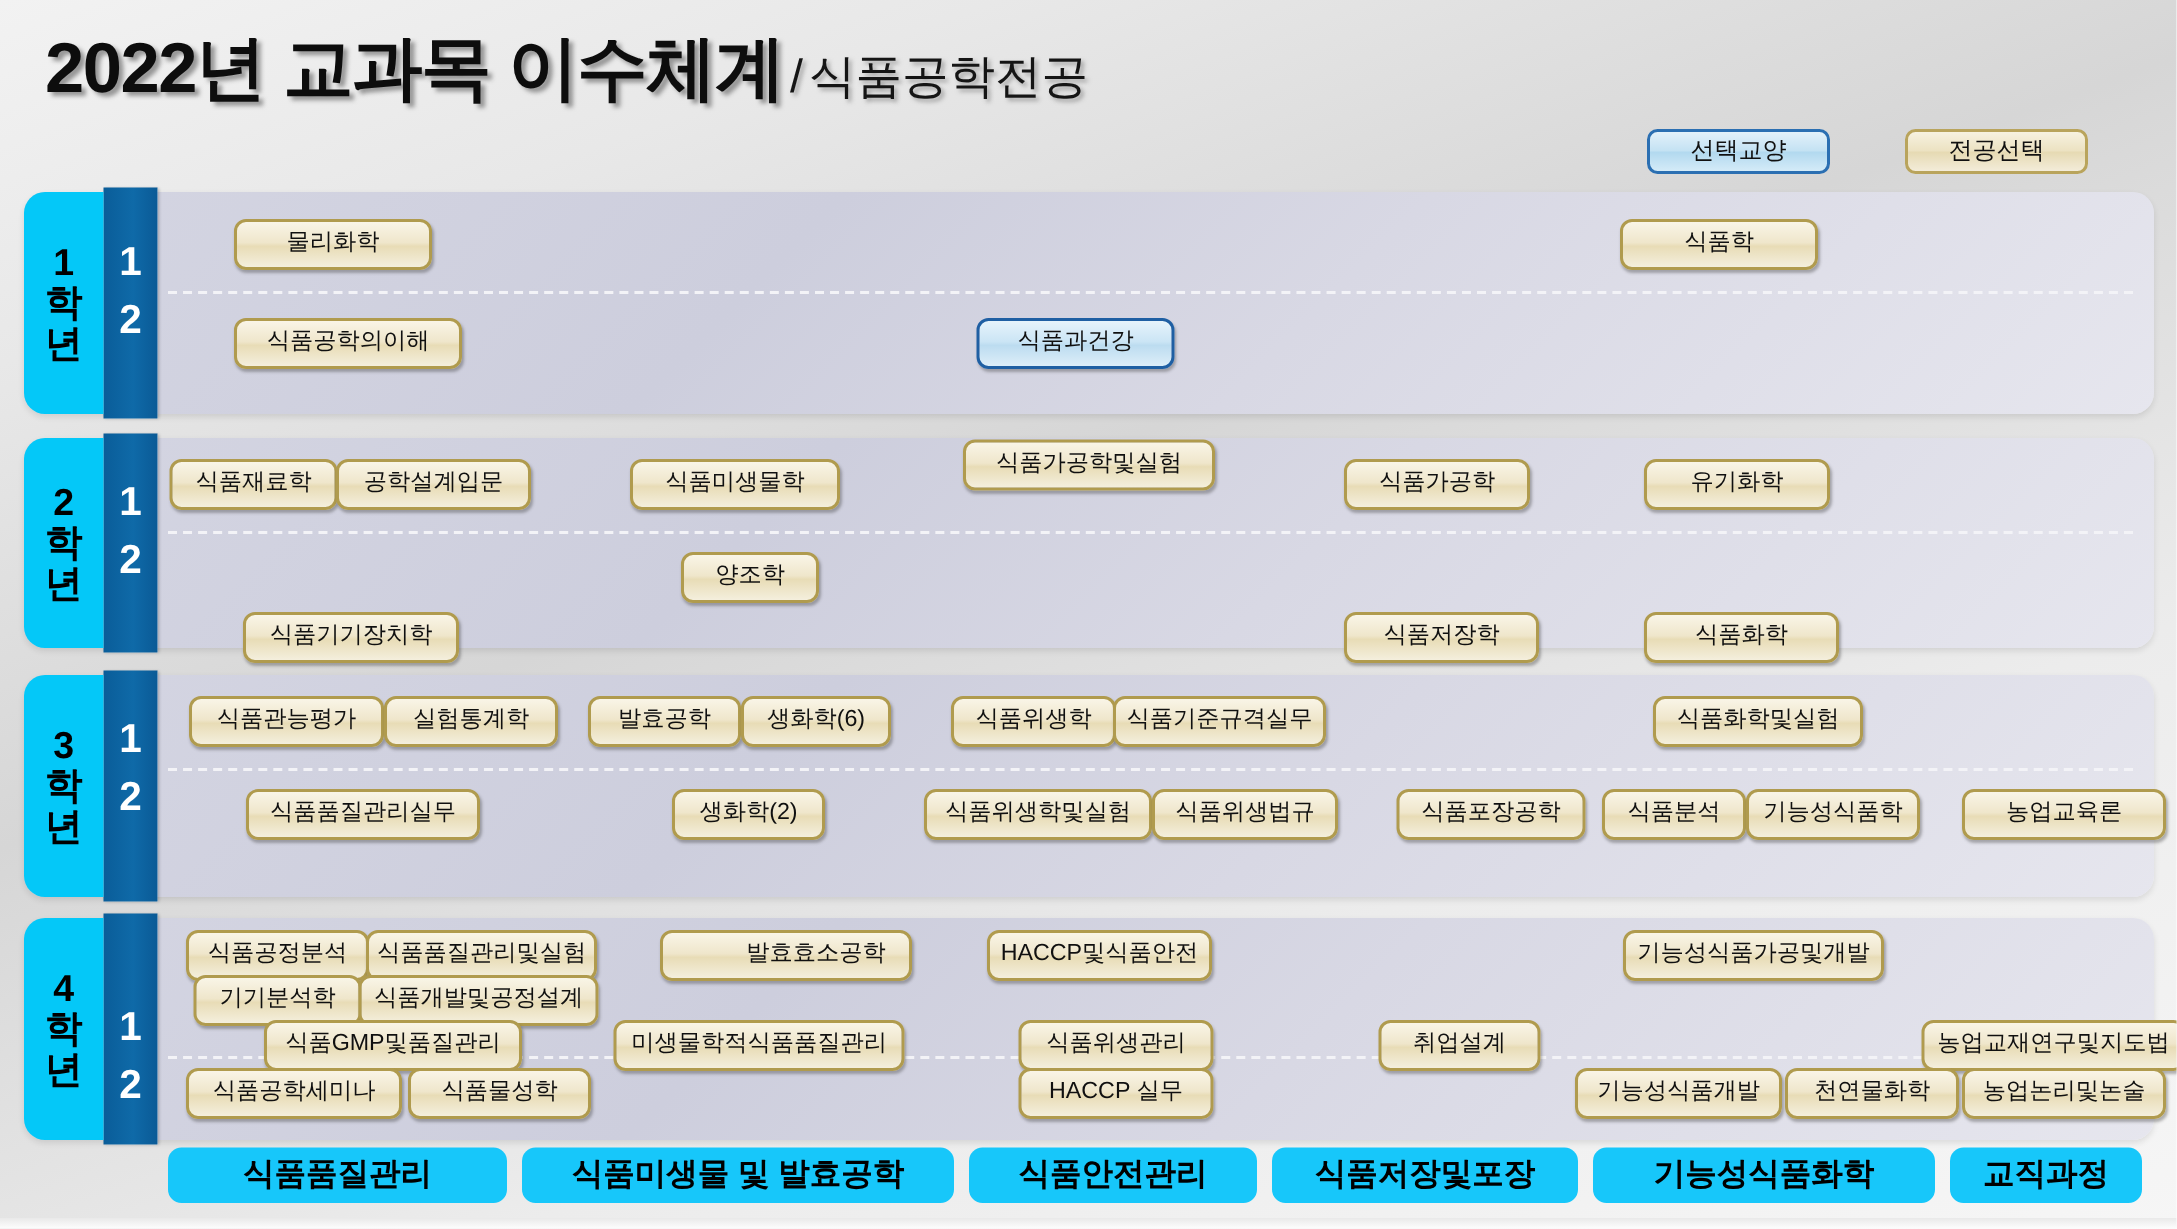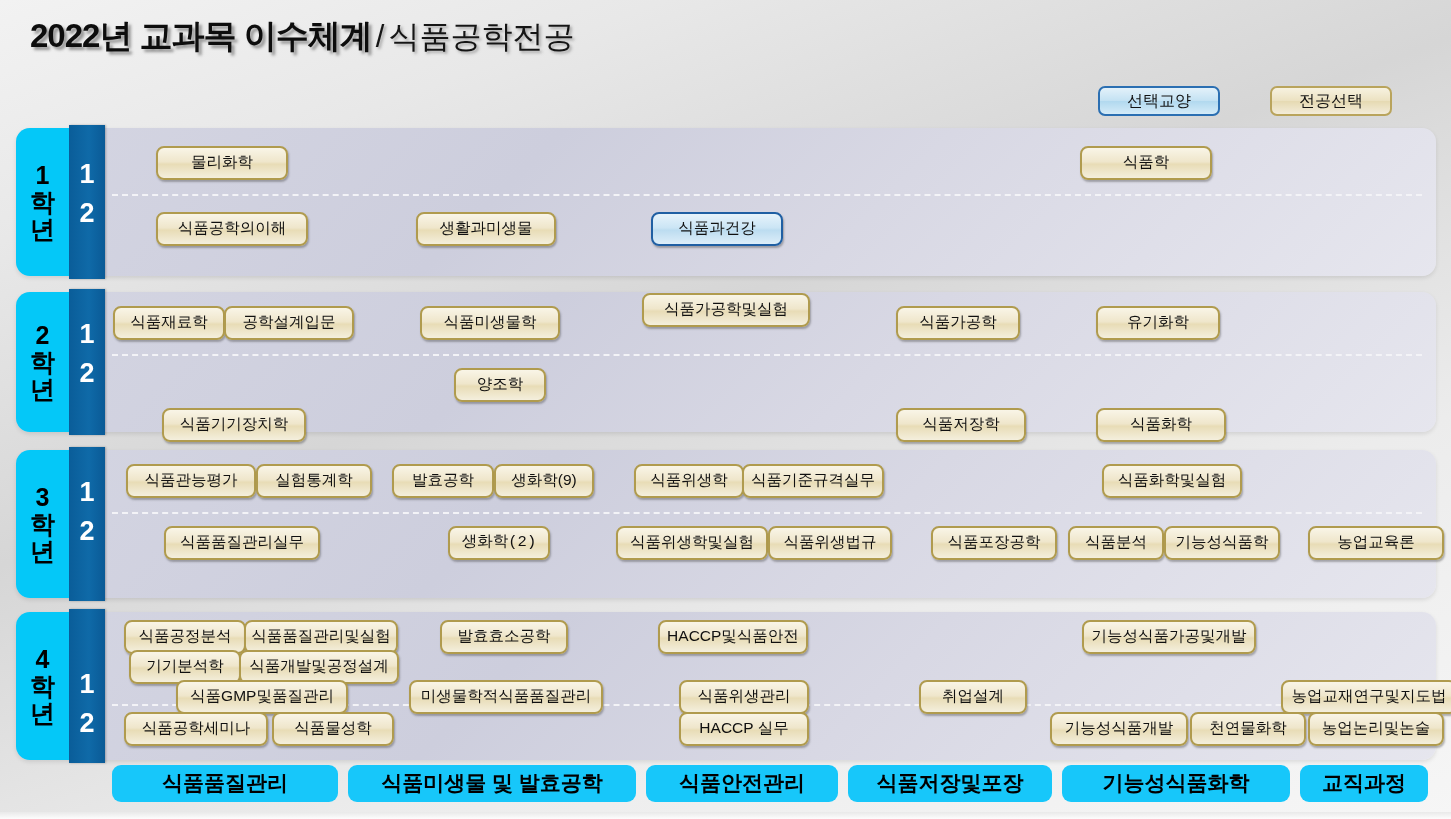--- a/index.html
+++ b/index.html
@@ -4,21 +4,21 @@
 <style>
   html,body{margin:0;padding:0;}
   body{
     width:1451px;height:819px;overflow:hidden;position:relative;
     font-family:"Liberation Sans","DejaVu Sans",sans-serif;
     background:linear-gradient(160deg,#f2f2f2 0%,#e8e8e8 18%,#d6d6d6 42%,#ececec 70%,#f6f6f6 100%);
   }
   
   #title-area{position:absolute;left:30px;top:14px;white-space:nowrap;}
   #title-main{
-    font-size:33px;font-weight:bold;color:#0d0d0d;letter-spacing:-1px;
+    font-size:47px;font-weight:bold;color:#0d0d0d;letter-spacing:-1px;
     text-shadow:3px 3px 3px rgba(120,120,120,.75);
   }
   #title-sub{
     font-size:31px;font-weight:normal;color:#151515;margin-left:4px;
     text-shadow:2px 2px 3px rgba(130,130,130,.7);
   }
   
   #legend{position:absolute;top:86px;left:1098px;width:340px;height:30px;}
   .legend-chip{
     position:absolute;height:26px;line-height:25px;text-align:center;
@@ -111,21 +111,20 @@
       </div>
       <div class="sem-col">
         <div class="s1" style="flex: 66 0 0px;">1</div>
         <div class="s2" style="flex: 82 0 0px;">2</div>
       </div>
       <div class="divider" style="top: 66px;"></div>
       <div class="course-layer">
         <div class="course c-major" style="left: 140px; width: 128px; top: 18px;">물리화학</div>
         <div class="course c-major" style="left: 1064px; width: 128px; top: 18px;">식품학</div>
         <div class="course c-major" style="left: 140px; width: 148px; top: 84px;">식품공학의이해</div>
-        <div class="course c-major" style="left: 400px; width: 136px; top: 84px;">생활과미생물</div>
         <div class="course c-elective" style="left: 635px; width: 128px; top: 84px;">식품과건강</div>
       </div>
     </div>
     <div class="year-band" style="top: 292px; height: 140px; width: 1420px;">
       <div class="year-bg"></div>
       <div class="year-tag">
         <span>2</span>
         <span>학</span>
         <span>년</span>
       </div>
@@ -156,26 +155,26 @@
       </div>
       <div class="sem-col">
         <div class="s1" style="flex: 62 0 0px;">1</div>
         <div class="s2" style="flex: 86 0 0px;">2</div>
       </div>
       <div class="divider" style="top: 62px;"></div>
       <div class="course-layer">
         <div class="course c-major" style="left: 110px; width: 126px; top: 14px;">식품관능평가</div>
         <div class="course c-major" style="left: 240px; width: 112px; top: 14px;">실험통계학</div>
         <div class="course c-major" style="left: 376px; width: 98px; top: 14px;">발효공학</div>
-        <div class="course c-major" style="left: 478px; width: 96px; top: 14px;">생화학(9)</div>
+        <div class="course c-major" style="left: 478px; width: 96px; top: 14px;">생화학(6)</div>
         <div class="course c-major" style="left: 618px; width: 106px; top: 14px;">식품위생학</div>
         <div class="course c-major" style="left: 726px; width: 138px; top: 14px;">식품기준규격실무</div>
         <div class="course c-major" style="left: 1086px; width: 136px; top: 14px;">식품화학및실험</div>
         <div class="course c-major" style="left: 148px; width: 152px; top: 76px;">식품품질관리실무</div>
-        <div class="course c-major" style="left: 432px; width: 98px; top: 76px; font-family: Liberation Mono, monospace;">생화학(2)</div>
+        <div class="course c-major" style="left: 432px; width: 98px; top: 76px;">생화학(2)</div>
         <div class="course c-major" style="left: 600px; width: 148px; top: 76px;">식품위생학및실험</div>
         <div class="course c-major" style="left: 752px; width: 120px; top: 76px;">식품위생법규</div>
         <div class="course c-major" style="left: 896px; width: 122px; top: 76px; margin-left: 19px;">식품포장공학</div>
         <div class="course c-major" style="left: 1052px; width: 92px; top: 76px;">식품분석</div>
         <div class="course c-major" style="left: 1148px; width: 112px; top: 76px;">기능성식품학</div>
         <div class="course c-major" style="left: 1292px; width: 132px; top: 76px;">농업교육론</div>
       </div>
     </div>
     <div class="year-band" style="top: 612px; height: 148px; width: 1420px;">
       <div class="year-bg"></div>
@@ -185,21 +184,21 @@
         <span>년</span>
       </div>
       <div class="sem-col">
         <div class="s1" style="flex: 92 0 0px;">1</div>
         <div class="s2" style="flex: 56 0 0px;">2</div>
       </div>
       <div class="divider" style="top: 92px;"></div>
       <div class="course-layer">
         <div class="course c-major" style="left: 108px; width: 118px; top: 8px;">식품공정분석</div>
         <div class="course c-major" style="left: 228px; width: 150px; top: 8px;">식품품질관리및실험</div>
-        <div class="course c-major" style="left: 424px; width: 124px; top: 8px;">발효효소공학</div>
+        <div class="course c-major" style="left: 424px; width: 124px; top: 8px; padding-left: 40px;">발효효소공학</div>
         <div class="course c-major" style="left: 642px; width: 146px; top: 8px;">HACCP및식품안전</div>
         <div class="course c-major" style="left: 1066px; width: 170px; top: 8px;">기능성식품가공및개발</div>
         <div class="course c-major" style="left: 113px; width: 108px; top: 38px;">기기분석학</div>
         <div class="course c-major" style="left: 223px; width: 156px; top: 38px;">식품개발및공정설계</div>
         <div class="course c-major" style="left: 160px; width: 168px; top: 68px;">식품GMP및품질관리</div>
         <div class="course c-major" style="left: 393px; width: 190px; top: 68px;">미생물학적식품품질관리</div>
         <div class="course c-major" style="left: 663px; width: 126px; top: 68px;">식품위생관리</div>
         <div class="course c-major" style="left: 903px; width: 104px; top: 68px;">취업설계</div>
         <div class="course c-major" style="left: 1265px; width: 172px; top: 68px;">농업교재연구및지도법</div>
         <div class="course c-major" style="left: 108px; width: 140px; top: 100px;">식품공학세미나</div>

